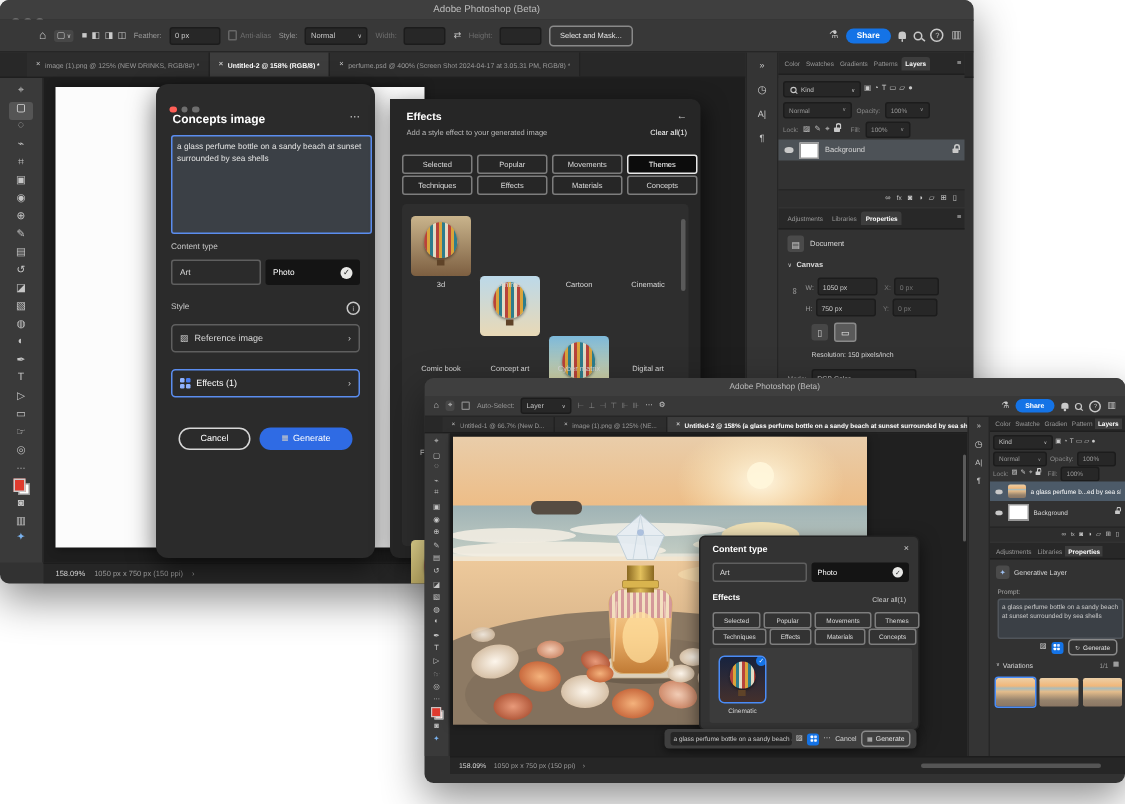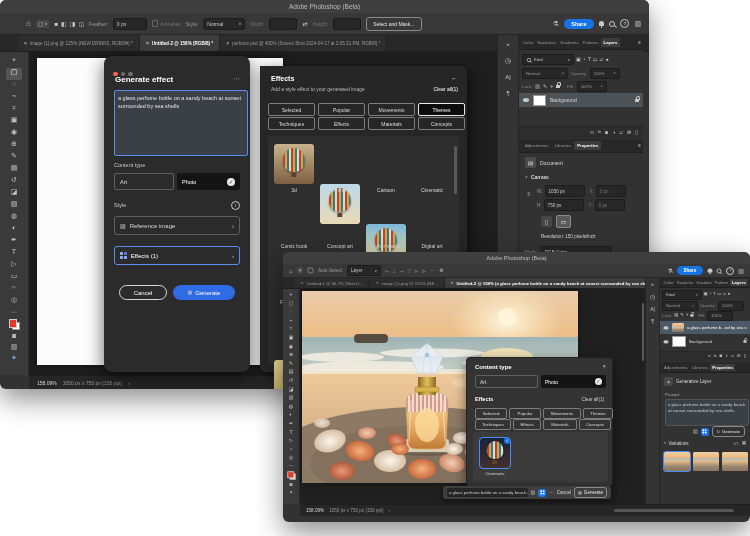--- a/index.html
+++ b/index.html
@@ -276,21 +276,21 @@
       <div class="abs f" style="left:27px;top:226px;">
         <span class="ibox f45" style="width:62px;height:11px;justify-content:space-between;">
             <span>8 Bits/Channel</span>
             <span style="font-size:3.5px;">∨</span>
           </span>
       </div>
     </div>
 
     <div class="abs" style="left:104px;top:56px;width:146px;height:316px;background:#2b2b2b;border-radius:8px;box-shadow:0 6px 18px rgba(0,0,0,.6);">
       <span class="abs" style="left:9px;top:6px;"><span class="dot red" style="width:4.5px;height:4.5px;"></span><span class="dot" style="width:4.5px;height:4.5px;"></span><span class="dot" style="width:4.5px;height:4.5px;"></span></span>
-      <span class="abs f8 cw" style="left:11px;top:19px;font-weight:bold;">Generate effect</span>
+      <span class="abs f8 cw" style="left:11px;top:19px;font-weight:bold;">Concepts image</span>
       <span class="abs ic f7" style="right:10px;top:19px;">⋯</span>
       <div class="abs f55" style="left:10px;top:34px;width:126px;height:58px;background:#3b4046;border:1px solid #5b8def;border-radius:2px;color:#e2e2e2;padding:3px;line-height:1.5;overflow:hidden;">a glass perfume bottle on a sandy beach at sunset surrounded by sea shells</div>
       <span class="abs f55" style="left:10px;top:106px;color:#c9c9c9;">Content type</span>
       <div class="abs f" style="left:10px;top:117px;width:126px;height:17px;gap:3px;">
         <span class="f55" style="flex:1;height:100%;border:1px solid #5f5f5f;border-radius:2px;color:#ddd;display:flex;align-items:center;padding-left:5px;box-sizing:border-box;">Art</span>
         <span class="f55 cw" style="flex:1;height:100%;background:#141414;border-radius:2px;display:flex;align-items:center;padding:0 5px;box-sizing:border-box;justify-content:space-between;">
             <span>Photo</span>
             <span style="width:8px;height:8px;border-radius:50%;background:#e8e8e6;color:#222;font-size:5.5px;display:flex;align-items:center;justify-content:center;">✓</span>
           </span>
       </div>

